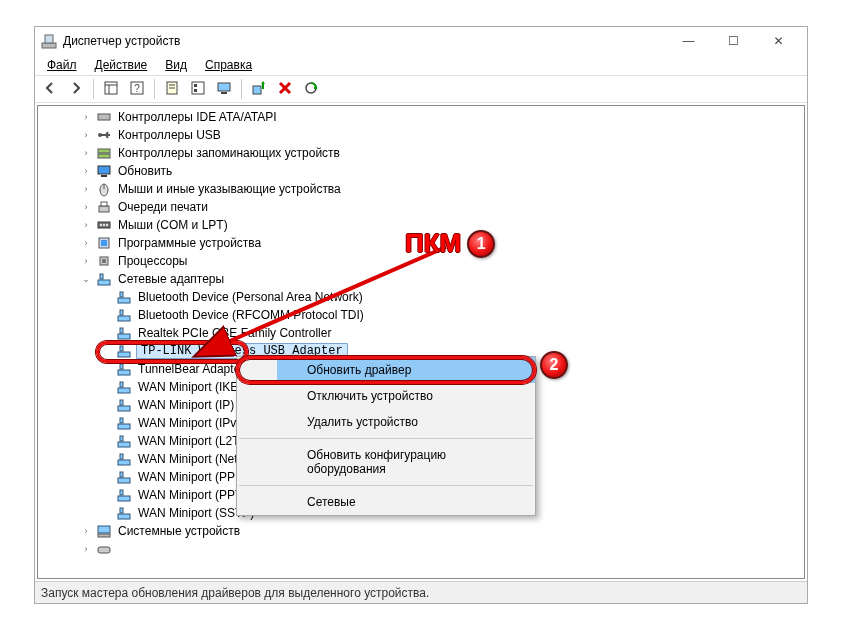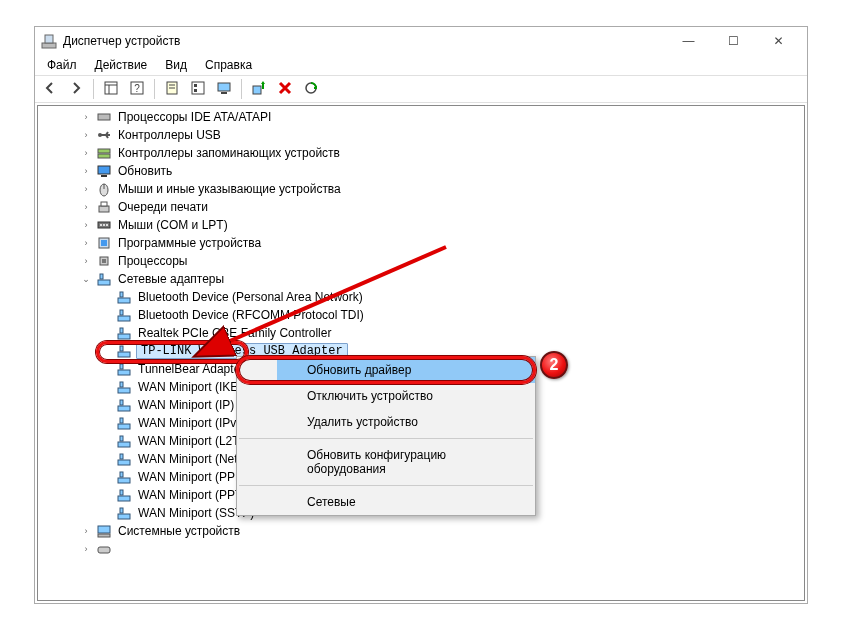--- a/index.html
+++ b/index.html
@@ -7,21 +7,21 @@
   .screen { width:842px; height:630px; position:relative; background:#fff; }
   .window { position:absolute; left:34px; top:26px; width:774px; height:578px; border:1px solid #aaa; background:#fff; display:flex; flex-direction:column; }
   
   .titlebar { height:28px; display:flex; align-items:center; padding:0 6px;justify-content:flex-end; }
   .titlebar .appicon { width:16px; height:16px; margin-right:6px; }
   .titlebar .title { font-size:12px; flex:0 0 auto; }
   .titlebar .spacer { flex:1; }
   .winbtn { width:45px; height:28px; display:flex; align-items:center; justify-content:center; color:#444; }
   
   .menubar { height:20px; display:flex; align-items:center; padding:0 4px; gap:2px; }
-  .menuitem { padding:2px 8px; }
+  .menuitem { padding:2px 8px;text-decoration:underline; }
   
   .toolbar { height:28px; border-top:1px solid #e0e0e0; border-bottom:1px solid #e0e0e0; display:flex; align-items:center; padding:0 4px; gap:4px; }
   .tbtn { width:22px; height:22px; display:flex; align-items:center; justify-content:center; border:1px solid transparent; }
   .tsep { width:1px; height:20px; background:#ccc; margin:0 2px; }
   
   .treewrap { flex:1; border:1px solid #888; margin:2px; overflow:hidden; position:relative; background:#fff; }
   .tree { position:absolute; left:0; top:0; right:0; bottom:0; overflow:auto; padding:2px 4px; }
   .node { display:flex; align-items:center; height:18px; white-space:nowrap; }
   .ind { display:inline-block; }
   .expander { width:12px; height:12px; display:inline-flex; align-items:center; justify-content:center; margin-right:4px; color:#666; font-size:9px; cursor:pointer; }
@@ -137,21 +137,21 @@
       </div>
 
     <div class="treewrap">
       <div class="tree" id="tree">
           <div class="node">
             <span class="ind" style="width: 38px;"></span>
             <span class="expander">›</span>
             <span class="nicon"><svg width="16" height="16">
                 <rect x="2" y="5" width="12" height="6" fill="#bbb" stroke="#555"></rect>
               </svg></span>
-            <span class="nlabel">Процессоры IDE ATA/ATAPI</span>
+            <span class="nlabel">Контроллеры IDE ATA/ATAPI</span>
           </div>
           <div class="node">
             <span class="ind" style="width: 38px;"></span>
             <span class="expander">›</span>
             <span class="nicon"><svg width="16" height="16">
                 <circle cx="4" cy="8" r="2" fill="#555"></circle>
                 <line x1="4" y1="8" x2="14" y2="8" stroke="#555" stroke-width="2"></line>
                 <path d="M10 8 L12 5 M10 8 L12 11" stroke="#555" stroke-width="2"></path>
               </svg></span>
             <span class="nlabel">Контроллеры USB</span>
@@ -381,18 +381,25 @@
 
     <svg class="arrow-svg" style="left:0; top:0;" width="774" height="578">
       <defs>
         <marker id="ah" markerWidth="12" markerHeight="12" refX="2" refY="4" orient="auto">
           <path d="M0,0 L0,8 L10,4 Z" fill="#d00" stroke="#700" stroke-width="0.5"></path>
         </marker>
       </defs>
       <line x1="411" y1="220" x2="188" y2="317" stroke="#d00" stroke-width="4" marker-end="url(#ah)"></line>
     </svg>
 
+    <div class="callout" style="left:370px; top:201px;">
+      <span class="lbl">ПКМ</span>
+      <div class="badge" style="margin-left:6px;">1</div>
+    </div>
     <div class="callout" style="left:505px; top:324px;">
       <div class="badge">2</div>
     </div>
 
+    <div class="statusbar">
+      <span>Запуск мастера обновления драйверов для выделенного устройства.</span>
+    </div>
   </div>
 </div>
 
 </body></html>

